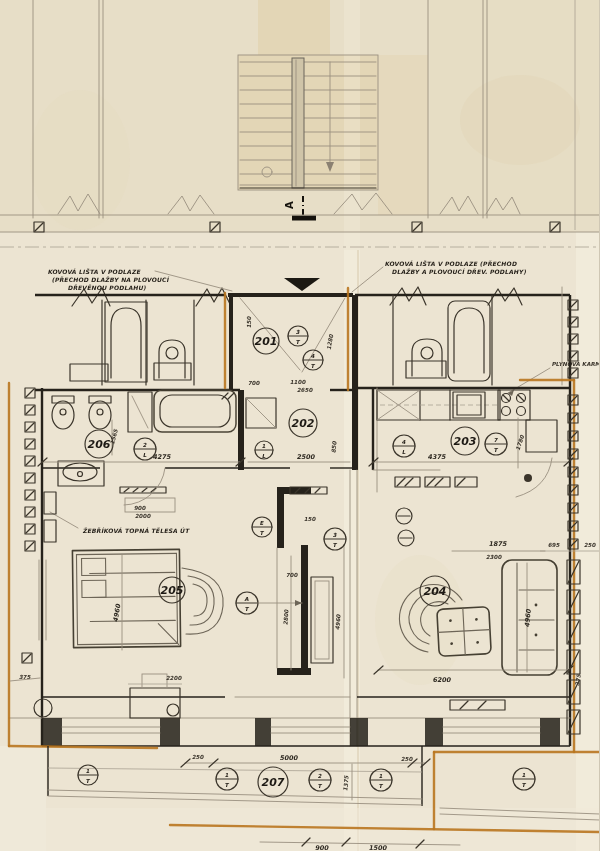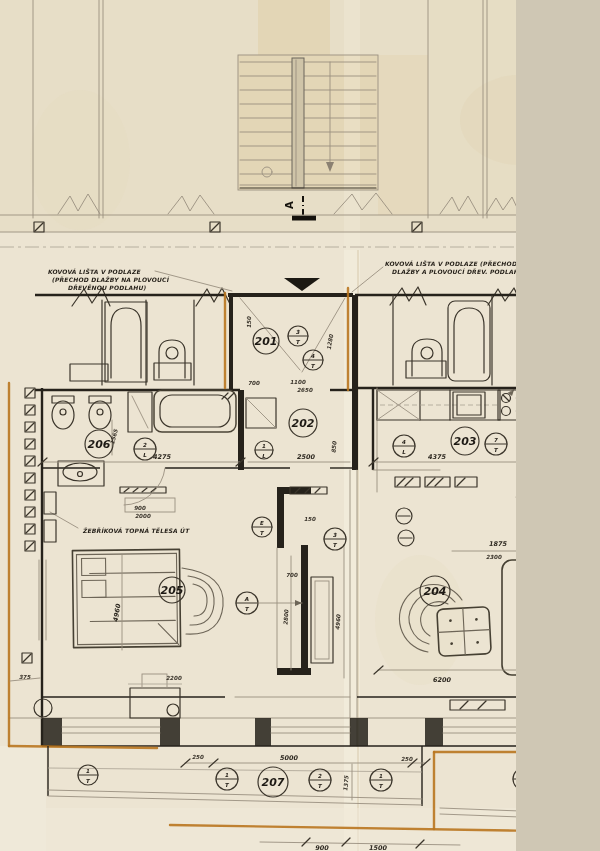--- a/index.html
+++ b/index.html
@@ -1,16 +1,16 @@
 <!DOCTYPE html>
 <html><head>
 <meta charset="utf-8">
 <style>
   html,body{margin:0;padding:0;background:#cfc7b4;}
-  #stage{position:relative;width:516px;height:851px;overflow:hidden;background:#84cc16;}
+  #stage{position:relative;width:599px;height:851px;overflow:hidden;background:#84cc16;}
   svg{display:block}
   text{user-select:none}
   .ink{stroke:#3b352b;fill:none;stroke-width:1.2;stroke-linecap:round;stroke-linejoin:round}
   .ink2{stroke:#4a4336;fill:none;stroke-width:1.5;stroke-linecap:round;stroke-linejoin:round}
   .pencil{stroke:#9a9080;fill:none;stroke-width:0.9;stroke-linecap:round}
   .pencil2{stroke:#aaa193;fill:none;stroke-width:0.8}
   .dark{stroke:#26221b;fill:none;stroke-width:2.4;stroke-linecap:butt}
   .darkthin{stroke:#26221b;fill:none;stroke-width:1.4}
   .darkfill{fill:#26221b;stroke:none}
   .orange{stroke:#b9751f;fill:none;stroke-width:2.4;stroke-linecap:round;opacity:.9}

